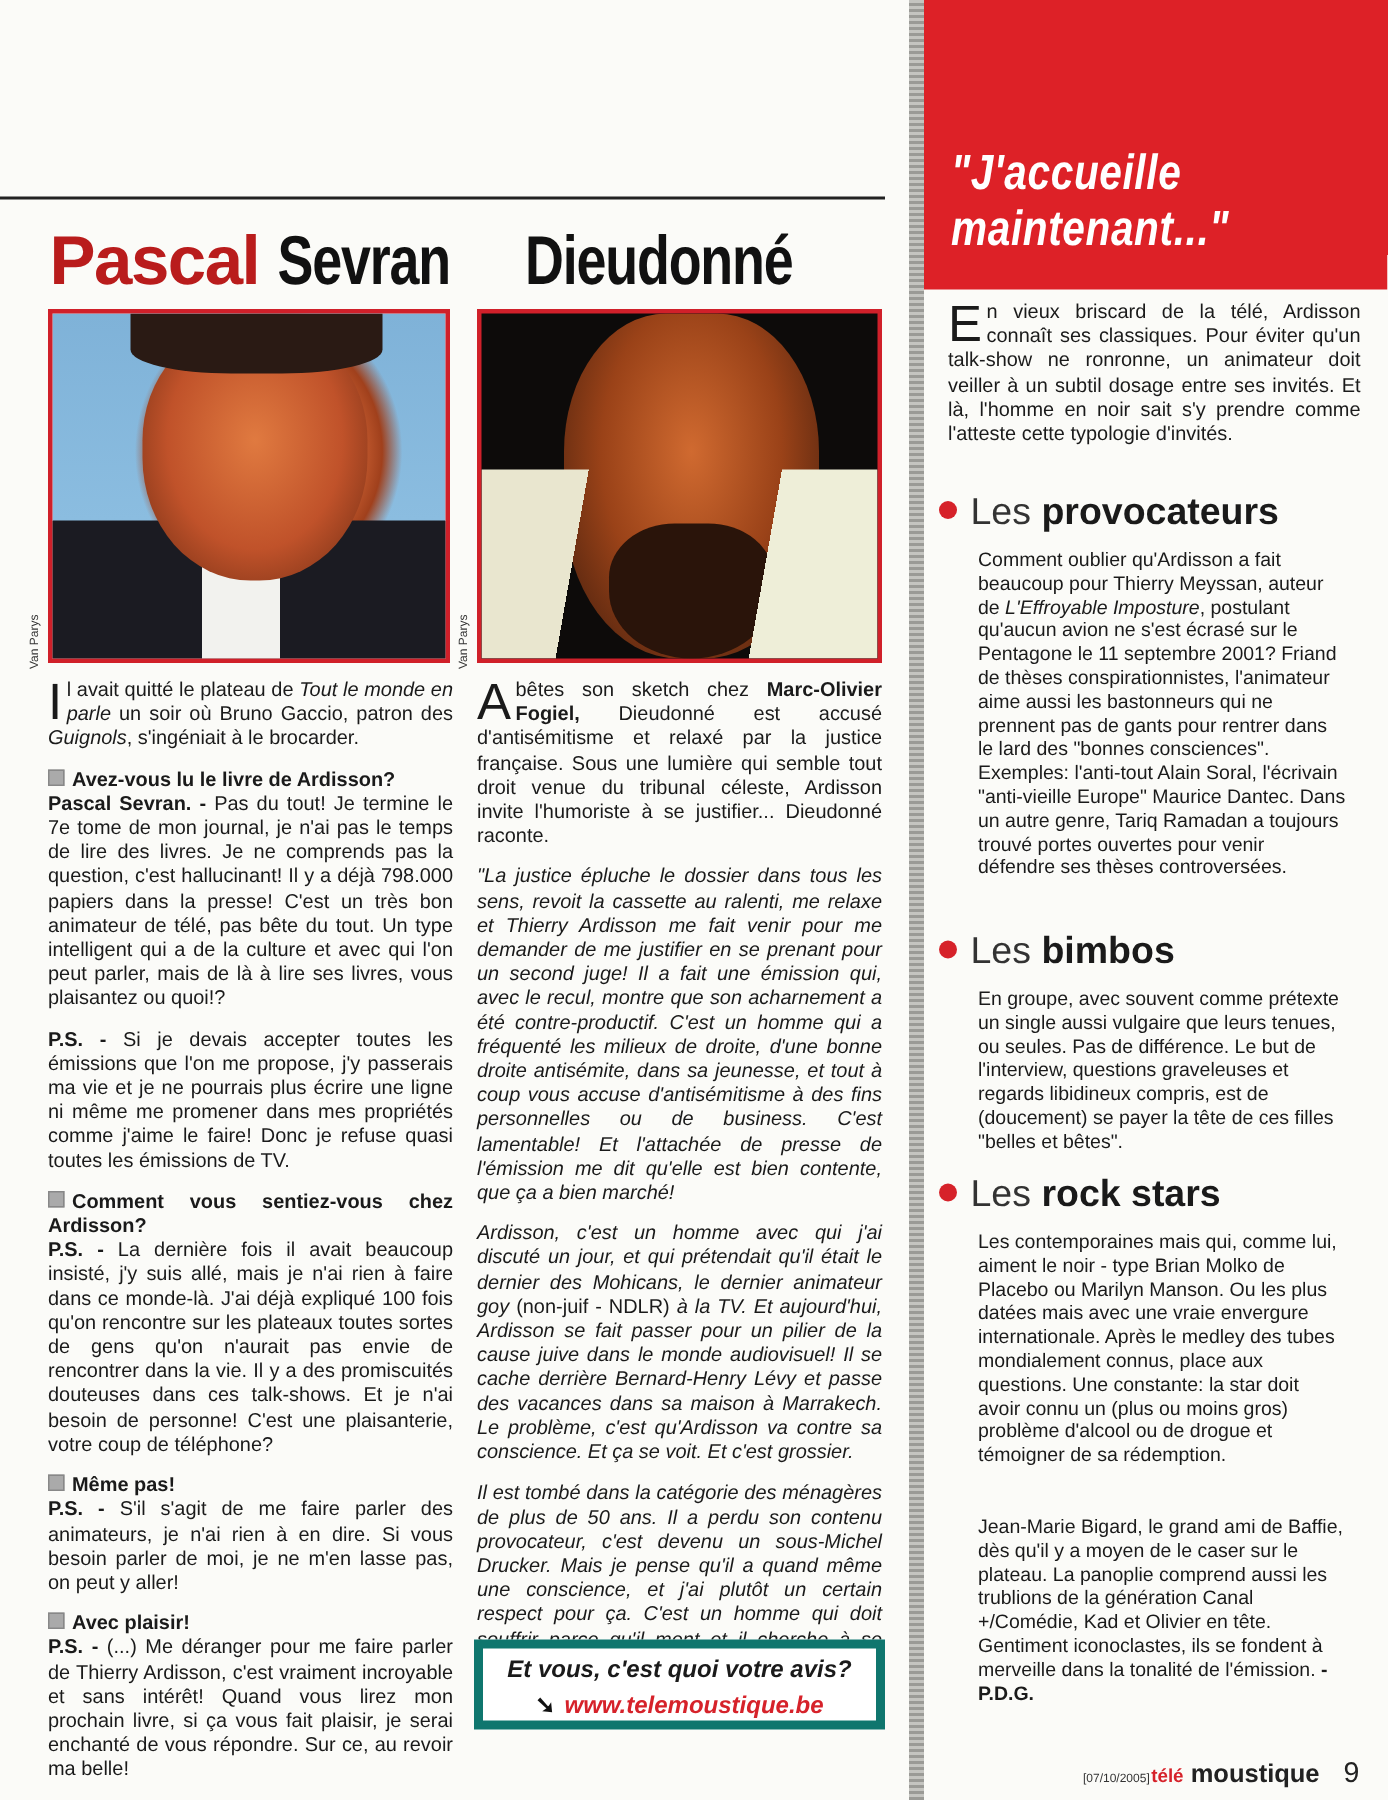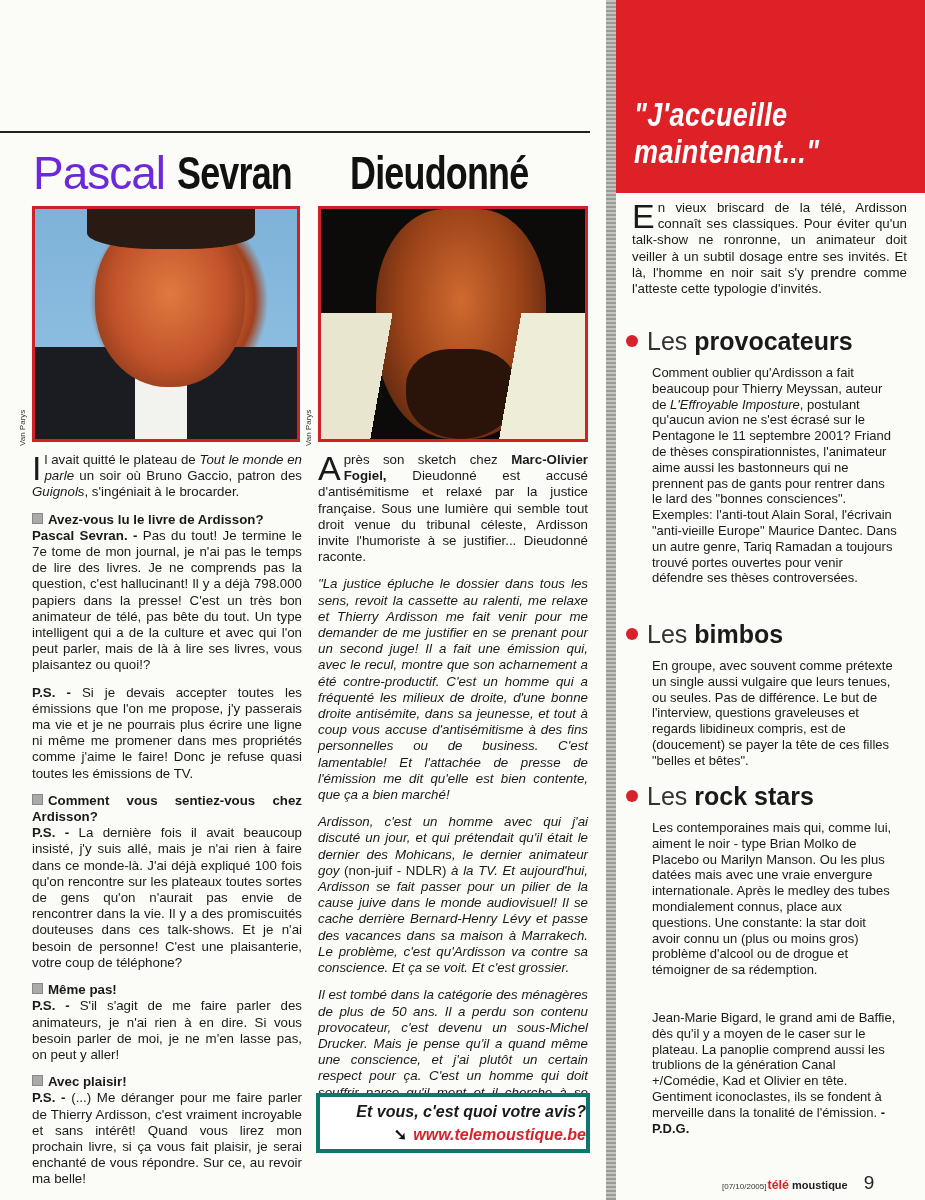--- a/index.html
+++ b/index.html
@@ -2,21 +2,21 @@
 <html><head>
 <meta charset="utf-8">
 <style>
   html, body { margin:0; padding:0; }
   body { width:925px; height:1200px; background:#fbfbf8; position:relative; overflow:hidden;
          font-family:"Liberation Sans", sans-serif; color:#1a1a1a; }
   .topline { position:absolute; left:0; top:131px; width:590px; height:2px; background:#222; }
   .gutter { position:absolute; left:606px; top:0; width:10px; height:1200px;
             background:repeating-linear-gradient(0deg,#9a9a96 0 2px,#c4c4c0 2px 4px); }
   .name { position:absolute; top:148px; font-size:46px; line-height:50px; letter-spacing:-1px; white-space:nowrap; }
-  .name .light { font-weight:normal; color:#6d28d9; }
+  .name .light { font-weight:bold; color:#b91c1c; }
   .name .bold { font-weight:bold; transform:scaleX(0.78); display:inline-block; transform-origin:left; color:#111; }
   .name1 { left:33px; }
   .name2 { left:350px; }
   .photo { position:absolute; top:206px; height:236px; border:3px solid #d0202a; box-sizing:border-box; overflow:hidden; }
   .photo1 { left:32px; width:268px;
     background:radial-gradient(ellipse 34% 42% at 55% 40%, #d86a3a 0 60%, #a0401c 85%, transparent 100%),
                linear-gradient(180deg,#7fb2d8 0%, #8bbde0 60%, #222 60%); }
   .photo1 .shirt { position:absolute; left:0; bottom:0; width:100%; height:40%;
     background:linear-gradient(90deg,#1b1b22 0 38%, #f2f2ee 38% 58%, #1b1b22 58%); }
   .photo1 .face { position:absolute; left:60px; top:8px; width:150px; height:170px; border-radius:45% 45% 48% 48%;
@@ -48,29 +48,29 @@
     transform:scaleX(0.82); transform-origin:left; white-space:nowrap; letter-spacing:0.5px; }
 
   .section { position:absolute; left:626px; width:285px; }
   .section .head { font-size:25px; line-height:28px; white-space:nowrap; }
   .section .head .dot { display:inline-block; width:12px; height:12px; border-radius:50%; background:#d6222a; margin:0 9px 4px 0; vertical-align:middle; }
   .section .head .light { font-weight:normal; color:#333;text-align:center; }
   .section .head .bold { font-weight:bold; }
   .section .body { margin:10px 0 0 26px; width:245px; font-size:13px; line-height:15.8px; }
   .sec1 { top:327px; } .sec2 { top:620px; } .sec3 { top:782px; } .sec4 { top:1000px; }
 
-  .cta { position:absolute; left:316px; top:1093px; width:274px; height:60px; border:4px solid #0f766e; box-sizing:border-box; text-align:right; background:#fff; }
+  .cta { position:absolute; left:316px; top:1093px; width:274px; height:60px; border:6px solid #0f766e; box-sizing:border-box; text-align:center; background:#fff; }
   .cta .l1 { font-weight:bold; font-style:italic; font-size:16px; margin-top:6px; }
   .cta .l2 { font-weight:bold; font-style:italic; font-size:16px; color:#d6222a; margin-top:4px; }
   .cta .arrow { color:#111; font-style:normal; margin-right:6px; }
 
   .footer { position:absolute; left:722px; top:1172px; white-space:nowrap; }
   .footer .date { font-size:8px; color:#333; }
   .footer .tele { font-size:12.5px; font-weight:bold; color:#d6222a; margin-left:1px; }
-  .footer .mag { font-size:11px; font-weight:bold; color:#222; }
+  .footer .mag { font-size:17px; font-weight:bold; color:#222; }
   .footer .page { font-size:19px; margin-left:16px; color:#222; }
 </style>
 </head>
 <body>
 
 <div class="topline"></div>
 <div class="gutter"></div>
 
 <div class="name name1">
   <span class="light">Pascal</span>
@@ -111,21 +111,21 @@
     <span class="q">Même pas!</span><span class="b">P.S. -</span><span> S'il s'agit de me faire parler des animateurs, je n'ai rien à en dire. Si vous besoin parler de moi, je ne m'en lasse pas, on peut y aller!</span>
   </p>
   <p style="margin-bottom:0">
     <span class="q">Avec plaisir!</span><span class="b">P.S. -</span><span> (...) Me déranger pour me faire parler de Thierry Ardisson, c'est vraiment incroyable et sans intérêt! Quand vous lirez mon prochain livre, si ça vous fait plaisir, je serai enchanté de vous répondre. Sur ce, au revoir ma belle!</span>
     
   </p>
 </div>
 
 <div class="col colB">
   <p>
-    <span class="dropcap">A</span><span>près son sketch chez </span><span class="b">Marc-Olivier Fogiel,</span><span> Dieudonné est accusé d'antisémitisme et relaxé par la justice française. Sous une lumière qui semble tout droit venue du tribunal céleste, Ardisson invite l'humoriste à se justifier... Dieudonné raconte.</span>
+    <span class="dropcap">A</span><span>bêtes son sketch chez </span><span class="b">Marc-Olivier Fogiel,</span><span> Dieudonné est accusé d'antisémitisme et relaxé par la justice française. Sous une lumière qui semble tout droit venue du tribunal céleste, Ardisson invite l'humoriste à se justifier... Dieudonné raconte.</span>
   </p>
   <p class="it">"La justice épluche le dossier dans tous les sens, revoit la cassette au ralenti, me relaxe et Thierry Ardisson me fait venir pour me demander de me justifier en se prenant pour un second juge! Il a fait une émission qui, avec le recul, montre que son acharnement a été contre-productif. C'est un homme qui a fréquenté les milieux de droite, d'une bonne droite antisémite, dans sa jeunesse, et tout à coup vous accuse d'antisémitisme à des fins personnelles ou de business. C'est lamentable! Et l'attachée de presse de l'émission me dit qu'elle est bien contente, que ça a bien marché!</p>
   <p>
     <span class="it">Ardisson, c'est un homme avec qui j'ai discuté un jour, et qui prétendait qu'il était le dernier des Mohicans, le dernier animateur goy</span><span> (non-juif - NDLR) </span><span class="it">à la TV. Et aujourd'hui, Ardisson se fait passer pour un pilier de la cause juive dans le monde audiovisuel! Il se cache derrière Bernard-Henry Lévy et passe des vacances dans sa maison à Marrakech. Le problème, c'est qu'Ardisson va contre sa conscience. Et ça se voit. Et c'est grossier.</span>
   </p>
   <p>
     <span class="it">Il est tombé dans la catégorie des ménagères de plus de 50 ans. Il a perdu son contenu provocateur, c'est devenu un sous-Michel Drucker. Mais je pense qu'il a quand même une conscience, et j'ai plutôt un certain respect pour ça. C'est un homme qui doit souffrir parce qu'il ment et il cherche à se justifier. C'est l'argent et le profit qui lui ont fait perdre sa conscience."</span><span class="b"> - V.R.</span>
   </p>
 </div>
 

